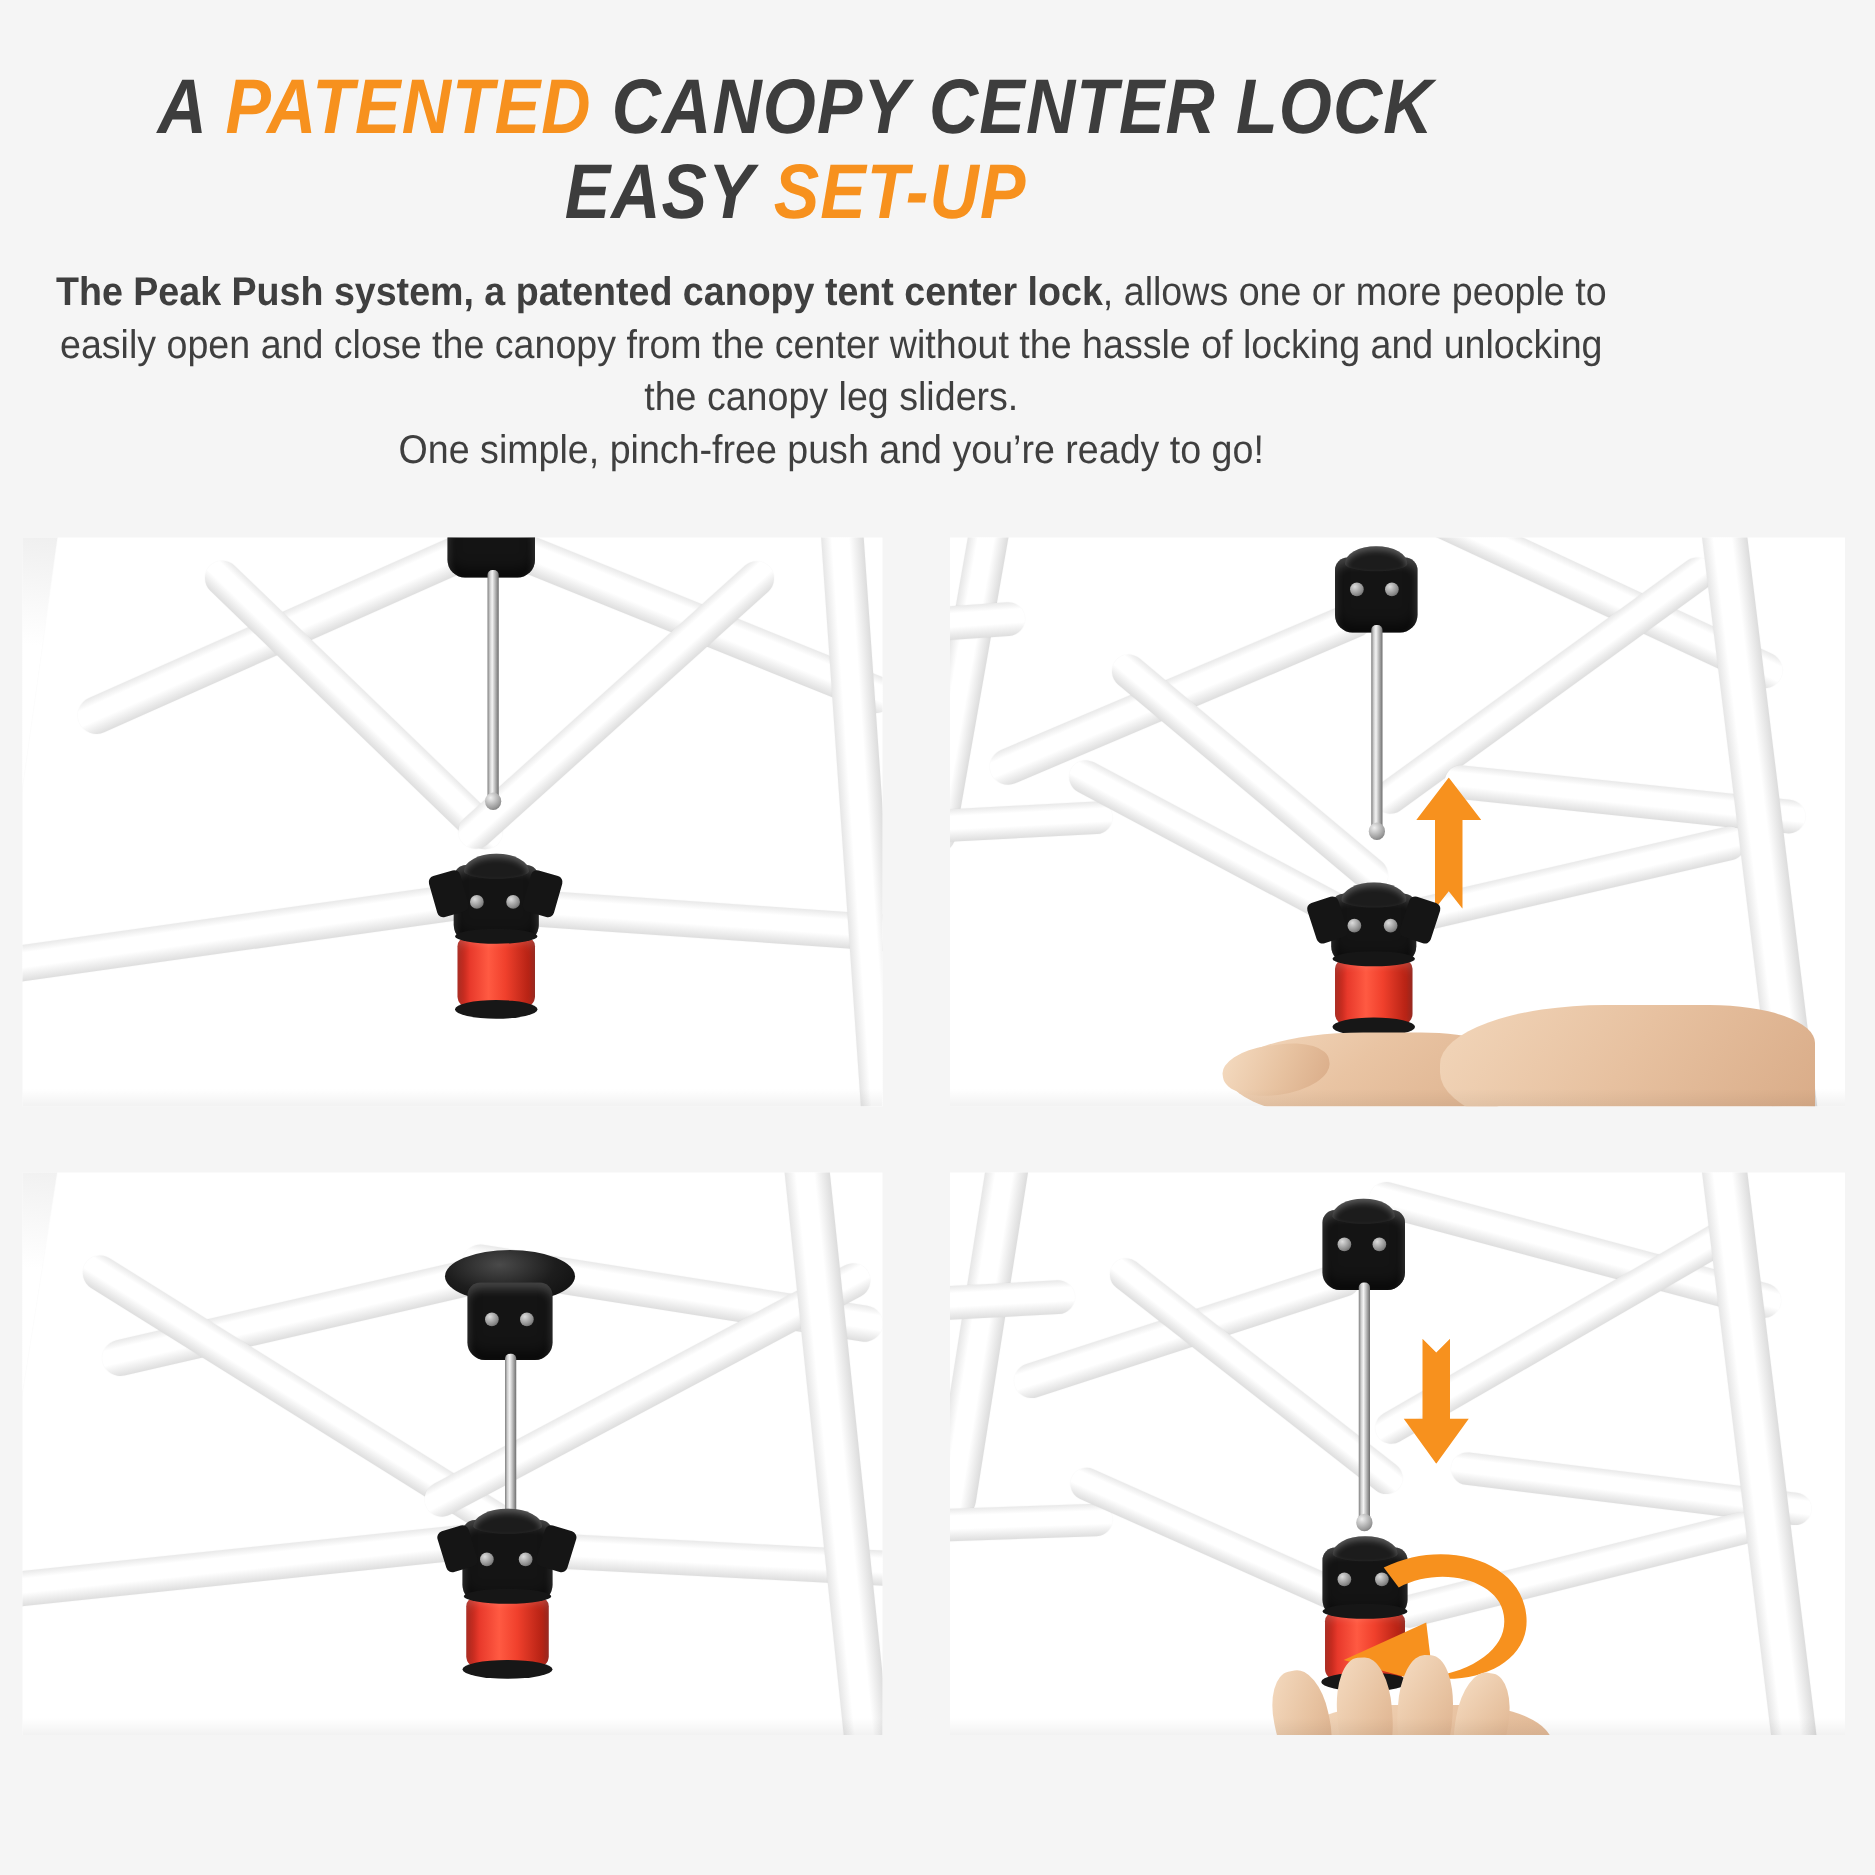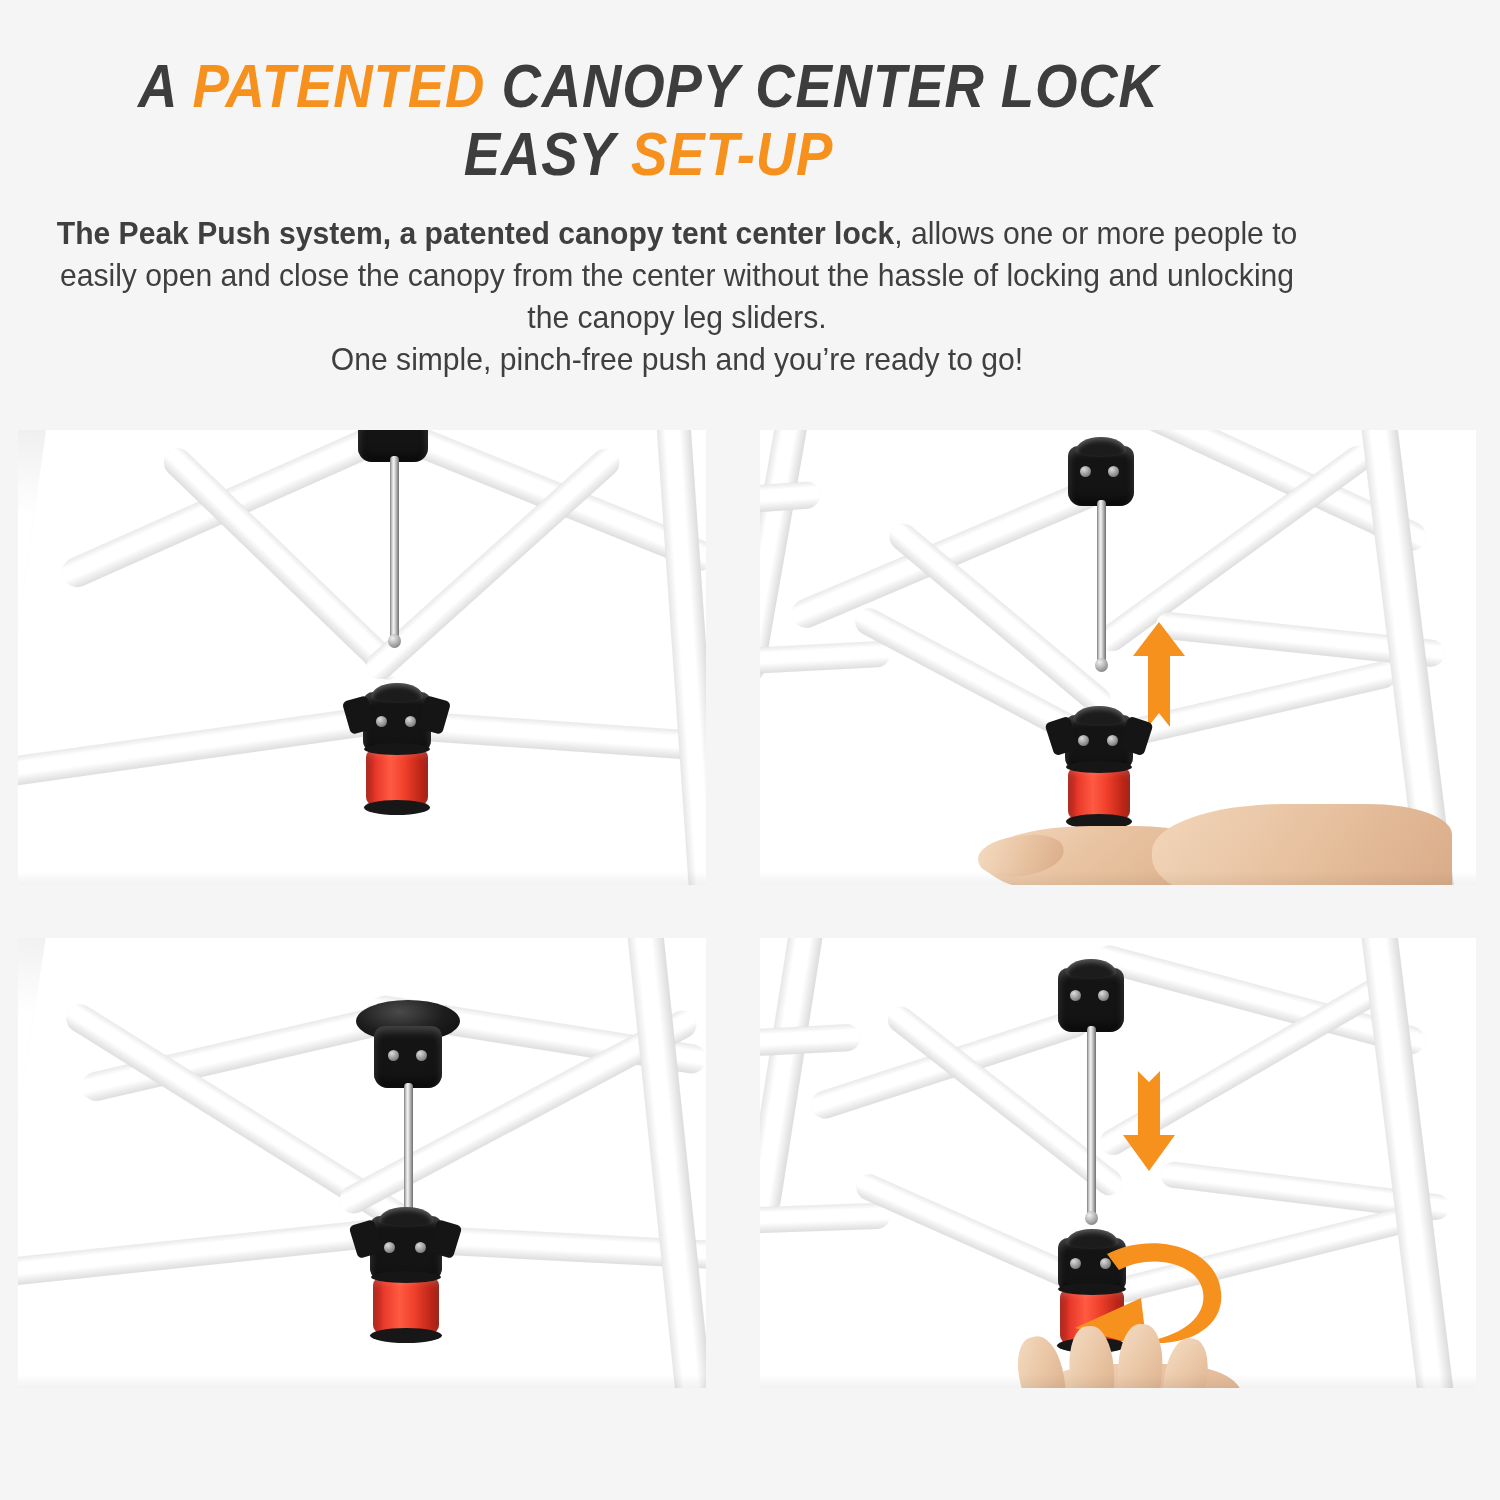--- a/index.html
+++ b/index.html
@@ -5,21 +5,21 @@
   * { margin:0; padding:0; box-sizing:border-box; }
   html,body{
     width:1500px; height:1500px;
     background:#f5f5f5;
     font-family:"Liberation Sans", sans-serif;
     overflow:hidden;
   }
   .page{ position:relative; width:1500px; height:1500px; background:#f5f5f5; }
 
   
-  .header{ position:absolute; left:12px; top:0; width:1273px; height:400px; }
+  .header{ position:absolute; left:0; top:0; width:1273px; height:400px; }
 
   .title{
     text-align:center;
     font-family:"Liberation Sans Narrow","Liberation Sans", sans-serif;
     font-weight:bold;
     font-style:italic;
     font-size:62px;
     line-height:68px;
     letter-spacing:1px;
     color:#3d3d3d;

